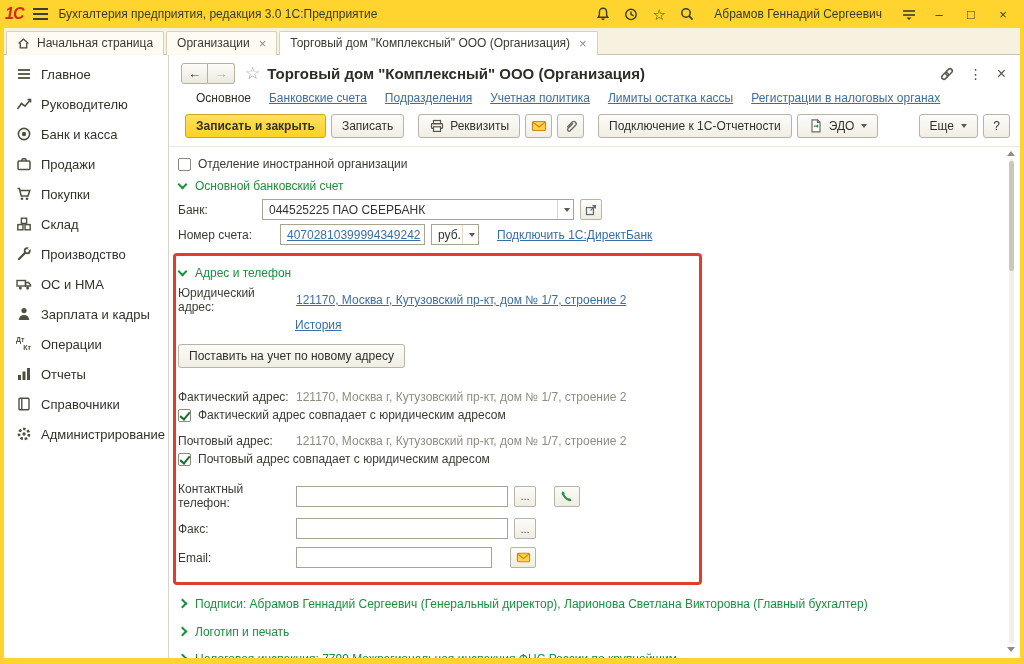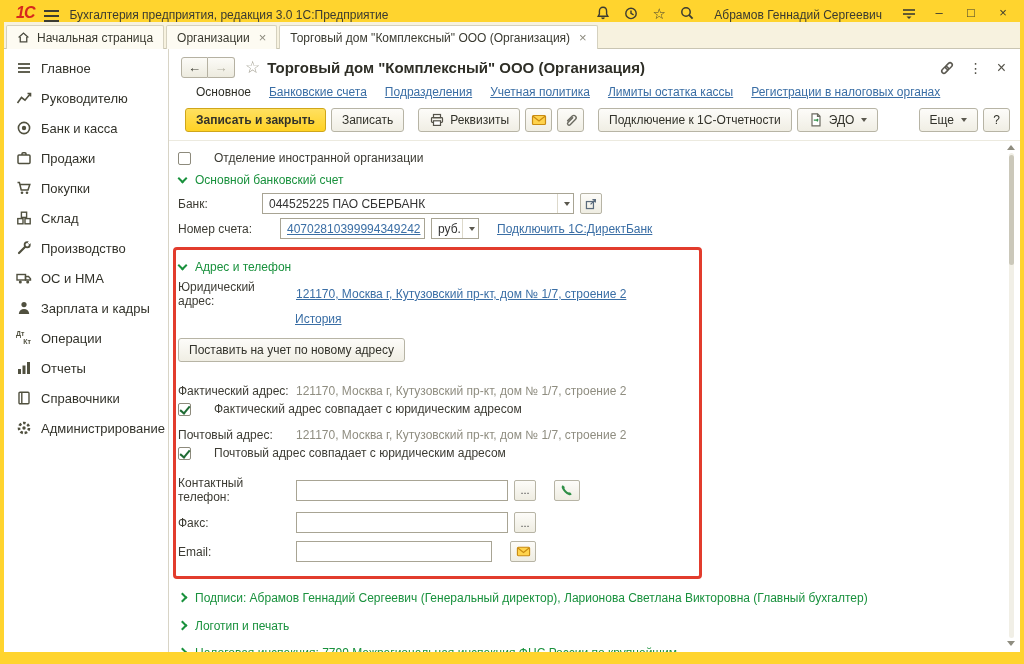--- a/index.html
+++ b/index.html
@@ -1,35 +1,35 @@
 <!DOCTYPE html>
 <html><head>
 <meta charset="utf-8">
 <style>
   * { box-sizing:border-box; margin:0; padding:0; }
   html,body { width:1024px; height:664px; overflow:hidden; }
   body { font-family:"Liberation Sans","DejaVu Sans",sans-serif; font-size:12px; color:#333; background:#ffd42e; }
 
   
-  .titlebar { height:22px; display:flex; align-items:flex-end; padding:0 10px 0 16px; gap:10px; }
+  .titlebar { height:28px; display:flex; align-items:center; padding:0 10px 0 5px; gap:10px; }
   .logo { color:#d6281e; font-weight:bold; font-style:italic; font-size:16px; letter-spacing:-1px; cursor:default; }
   .hamburger { width:15px; height:12px; border-top:2px solid #3c3c32; border-bottom:2px solid #3c3c32; position:relative; cursor:pointer; flex:none; }
   .hamburger::after { content:""; position:absolute; left:0; right:0; top:3px; height:2px; background:#3c3c32; }
   .app-title { font-size:12px; color:#3a3a30; white-space:nowrap; }
   .tb-spacer { flex:1; }
   .tb-icon { width:18px; height:18px; display:flex; align-items:center; justify-content:center; cursor:pointer; flex:none; }
   .tb-star { font-size:15px; color:#3c3c32; line-height:1; }
   .user-name { margin:0 8px; color:#3a3a30; cursor:pointer; white-space:nowrap; }
   .win-btn { width:22px; height:20px; display:flex; align-items:center; justify-content:center; font-size:13px; color:#3a3a30; cursor:pointer; }
 
   
   .app-body { height:634px; padding:0 4px 4px; display:flex; flex-direction:column; }
 
   
-  .tabbar { height:27px; background:#f7f2df; border-bottom:1px solid #c9c5b2; display:flex; align-items:flex-start; padding:3px 2px 0; gap:2px; flex:none; }
+  .tabbar { height:27px; background:#f7f2df; border-bottom:1px solid #c9c5b2; display:flex; align-items:center; padding:3px 2px 0; gap:2px; flex:none; }
   .tab { height:24px; display:flex; align-items:center; gap:7px; padding:0 10px; background:#fdfbf2; border:1px solid #d5d1bf; border-bottom:none; border-radius:2px 2px 0 0; color:#3a3a30; cursor:pointer; white-space:nowrap; }
   .tab.active { background:#fff; position:relative; }
   .tab.active::after { content:""; position:absolute; left:0; right:0; bottom:-1px; height:1px; background:#fff; }
   .tab-close { color:#8c8a7e; font-size:13px; margin-left:2px; cursor:pointer; }
 
   
   .main-row { flex:1; display:flex; background:#fff; min-height:0; }
   .sidebar { width:165px; border-right:1px solid #d8d4c6; padding-top:4px; flex:none; }
   .side-item { height:30px; display:flex; align-items:center; gap:9px; padding:0 6px 0 12px; font-size:13px; color:#32322a; cursor:pointer; white-space:nowrap; }
   .icon16 { width:16px; height:16px; flex:none; display:inline-block; }
@@ -56,21 +56,21 @@
   .form-toolbar { display:flex; align-items:center; gap:5px; padding:0 10px 8px 16px; border-bottom:1px solid #eceadf; flex:none; }
   .btn { height:24px; display:inline-flex; align-items:center; gap:5px; padding:0 10px; background:linear-gradient(#fdfcf9,#f0eee4); border:1px solid #b7b4a5; border-radius:3px; font-size:12px; color:#32322a; cursor:pointer; white-space:nowrap; }
   .btn.primary { background:linear-gradient(#ffe060,#ffd224); border-color:#cfa61a; font-weight:bold; }
   .btn.icon-only { width:27px; padding:0; justify-content:center; }
   .caret { width:0; height:0; border-left:3.5px solid transparent; border-right:3.5px solid transparent; border-top:4px solid #5a584e; margin-left:2px; }
   .sep8 { width:4px; flex:none; }
   .toolbar-spacer { flex:1; }
 
   
   .form-scroll { flex:1; overflow:hidden; padding:8px 20px 0 9px; position:relative; }
-  .cb-row { display:flex; align-items:center; gap:23px; margin:2px 0 6px; cursor:pointer; }
+  .cb-row { display:flex; align-items:center; gap:7px; margin:2px 0 6px; cursor:pointer; }
   .cb { width:13px; height:13px; border:1px solid #8d8a7c; border-radius:2px; background:#fff; position:relative; flex:none; }
   .cb.checked::after { content:""; position:absolute; left:3px; top:0; width:4px; height:8px; border-right:2px solid #1e6b33; border-bottom:2px solid #1e6b33; transform:rotate(40deg); }
   .cb-label { color:#3c3b33; }
   .section-hdr { display:flex; align-items:center; gap:9px; margin:8px 0 6px 1px; cursor:pointer; color:#19913d; }
   .chev { width:7px; height:7px; border-right:2px solid #19913d; border-bottom:2px solid #19913d; flex:none; }
   .chev.down { transform:rotate(45deg); margin-top:-3px; }
   .chev.right { transform:rotate(-45deg); }
   .field-row { display:flex; align-items:center; gap:6px; margin:4px 0; }
   .flabel { color:#3c3b33; flex:none; }
   .w80 { width:78px; } .w112 { width:112px; }

